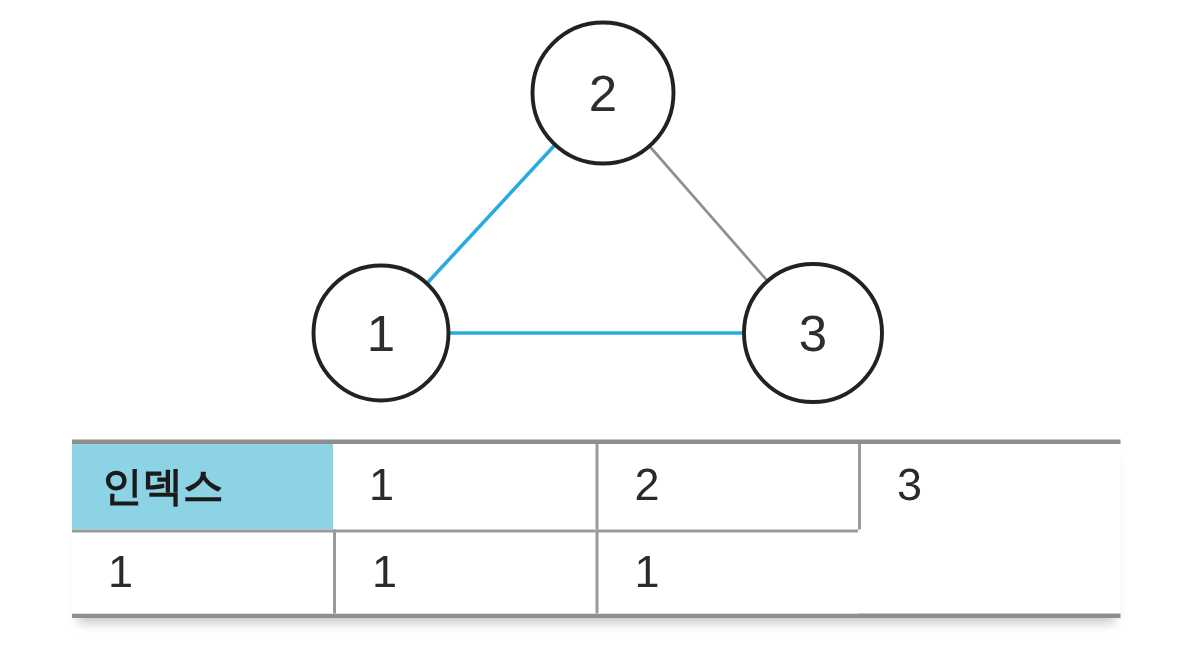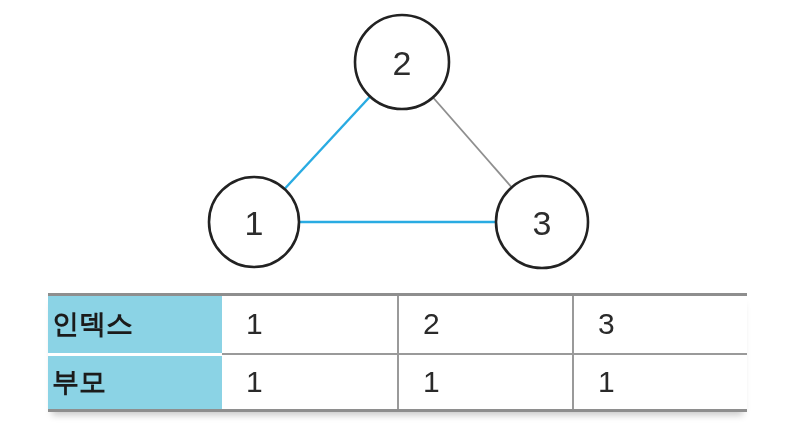--- a/index.html
+++ b/index.html
@@ -44,21 +44,21 @@
   .cell {
     box-sizing: border-box;
     display: flex;
     align-items: center;
   }
   .th {
     background: #8bd3e5;
     font-weight: bold;
     font-size: 27px;
     color: #1b1b1b;
-    padding-left: 4px;
+    padding-left: 20px;
   }
   .th.r2 {
     border-top: 3px solid #ffffff;
   }
   .td {
     font-size: 30px;
     color: #2a2a2a;
     padding-left: 24px;
     background: #ffffff;
   }
@@ -96,19 +96,18 @@
     </g>
   </svg>
 
   <div class="data-table">
 
     <div class="cell th">인덱스</div>
     <div class="cell td">1</div>
     <div class="cell td vline">2</div>
     <div class="cell td vline">3</div>
 
-    <div class="cell th r2">부모</div>
     <div class="cell td r2">1</div>
     <div class="cell td vline r2">1</div>
     <div class="cell td vline r2">1</div>
   </div>
 
 </div>
 
 </body></html>

